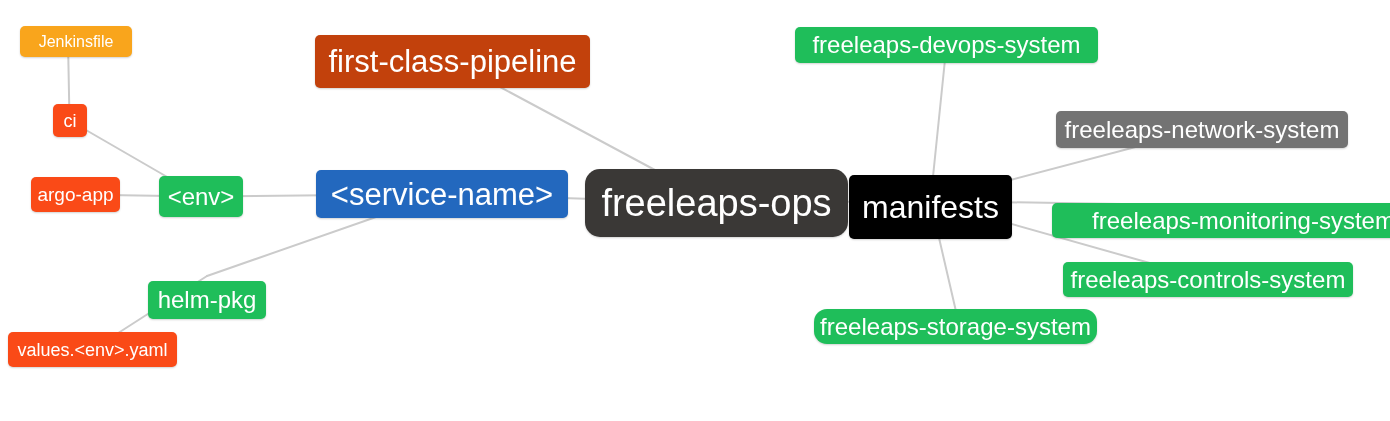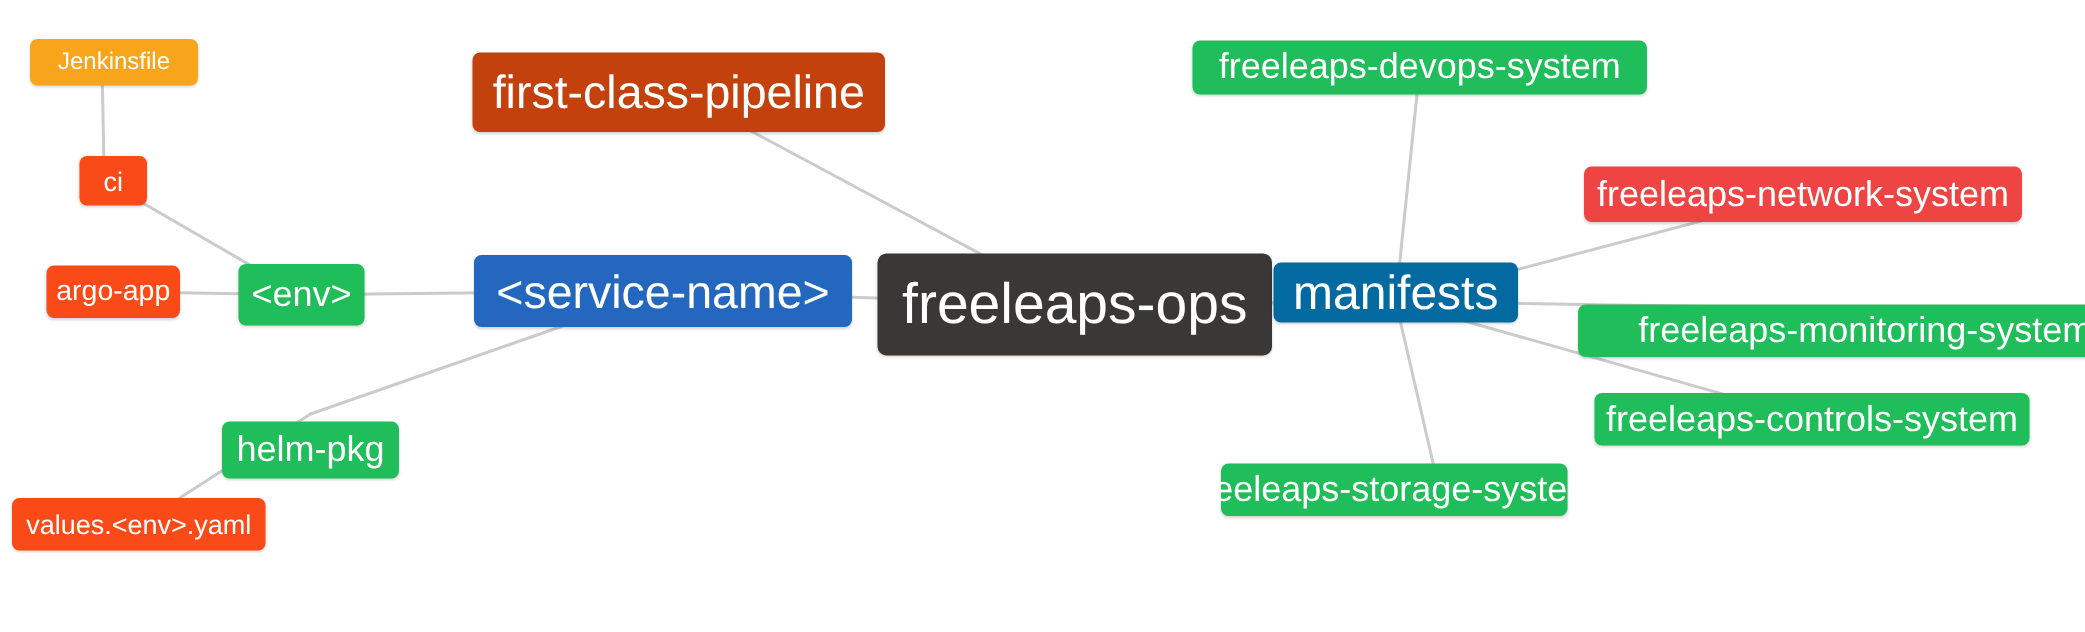--- a/index.html
+++ b/index.html
@@ -58,59 +58,59 @@
       <line x1="452.5" y1="61.5" x2="716.5" y2="203" stroke="#cbcbcb" stroke-width="2" stroke-linecap="round"></line>
       <line x1="442" y1="194" x2="716.5" y2="203" stroke="#cbcbcb" stroke-width="2" stroke-linecap="round"></line>
       <line x1="716.5" y1="203" x2="930.5" y2="201" stroke="#cbcbcb" stroke-width="2" stroke-linecap="round"></line>
       <line x1="930.5" y1="201" x2="946.5" y2="45" stroke="#cbcbcb" stroke-width="2" stroke-linecap="round"></line>
       <line x1="930.5" y1="201" x2="1202" y2="129.5" stroke="#cbcbcb" stroke-width="2" stroke-linecap="round"></line>
       <line x1="930.5" y1="201" x2="1212.5" y2="205.5" stroke="#cbcbcb" stroke-width="2" stroke-linecap="round"></line>
       <line x1="930.5" y1="201" x2="1208" y2="279.5" stroke="#cbcbcb" stroke-width="2" stroke-linecap="round"></line>
       <line x1="930.5" y1="201" x2="959.5" y2="326.5" stroke="#cbcbcb" stroke-width="2" stroke-linecap="round"></line>
     </svg>
   <div id="node-layer">
-      <div class="node root" style="left: 585px; top: 169px; width: 263px; height: 68px; font-size: 38px; background: rgb(58, 56, 54);">
+      <div class="node root" style="left: 585px; top: 169px; width: 263px; height: 68px; font-size: 38px; background: rgb(58, 56, 54); border-radius: 15px;">
         <span>freeleaps-ops</span>
       </div>
       <div class="node" style="left: 315px; top: 35px; width: 275px; height: 53px; font-size: 31px; background: #c2410c;">
         <span>first-class-pipeline</span>
       </div>
       <div class="node" style="left: 316px; top: 170px; width: 252px; height: 48px; font-size: 31px; background: rgb(35, 104, 190);">
         <span>&lt;service-name&gt;</span>
       </div>
-      <div class="node" style="left: 849px; top: 175px; width: 163px; height: 40px; font-size: 32px; background: #0369a1;">
+      <div class="node" style="left: 849px; top: 175px; width: 163px; height: 64px; font-size: 32px; background: #000000;">
         <span>manifests</span>
       </div>
       <div class="node" style="left: 159px; top: 176px; width: 84px; height: 41px; font-size: 24px; background: rgb(31, 190, 90);">
         <span>&lt;env&gt;</span>
       </div>
       <div class="node" style="left: 148px; top: 257px; width: 118px; height: 38px; font-size: 24px; background: rgb(31, 190, 90); margin-top: 24px;">
         <span>helm-pkg</span>
       </div>
-      <div class="node" style="left: 53px; top: 104px; width: 45px; height: 33px; font-size: 18px; background: rgb(250, 74, 23);">
+      <div class="node" style="left: 53px; top: 104px; width: 34px; height: 33px; font-size: 18px; background: rgb(250, 74, 23);">
         <span>ci</span>
       </div>
       <div class="node" style="left: 31px; top: 177px; width: 89px; height: 35px; font-size: 19px; background: rgb(250, 74, 23);">
         <span>argo-app</span>
       </div>
       <div class="node" style="left: 8px; top: 332px; width: 169px; height: 35px; font-size: 18px; background: rgb(250, 74, 23); justify-content: center;">
         <span>values.&lt;env&gt;.yaml</span>
       </div>
       <div class="node" style="left: 20px; top: 26px; width: 112px; height: 31px; font-size: 16px; background: rgb(249, 165, 28);">
         <span>Jenkinsfile</span>
       </div>
       <div class="node" style="left: 795px; top: 27px; width: 303px; height: 36px; font-size: 24px; background: rgb(31, 190, 90); justify-content: center;">
         <span>freeleaps-devops-system</span>
       </div>
-      <div class="node" style="left: 1056px; top: 111px; width: 292px; height: 37px; font-size: 24px; background: #ef4444;">
+      <div class="node" style="left: 1056px; top: 111px; width: 292px; height: 37px; font-size: 24px; background: #737373;">
         <span>freeleaps-network-system</span>
       </div>
       <div class="node" style="left: 1052px; top: 188px; width: 383px; height: 35px; font-size: 24px; background: rgb(31, 190, 90); margin-top: 15px;">
         <span>freeleaps-monitoring-system</span>
       </div>
       <div class="node" style="left: 1063px; top: 262px; width: 290px; height: 35px; font-size: 24px; background: rgb(31, 190, 90);">
         <span>freeleaps-controls-system</span>
       </div>
-      <div class="node" style="left: 814px; top: 309px; width: 231px; height: 35px; font-size: 24px; background: rgb(31, 190, 90);">
+      <div class="node" style="left: 814px; top: 309px; width: 283px; height: 35px; font-size: 24px; background: rgb(31, 190, 90); border-radius: 13px;">
         <span>freeleaps-storage-system</span>
       </div>
     </div>
 </div>
 
 </body></html>

